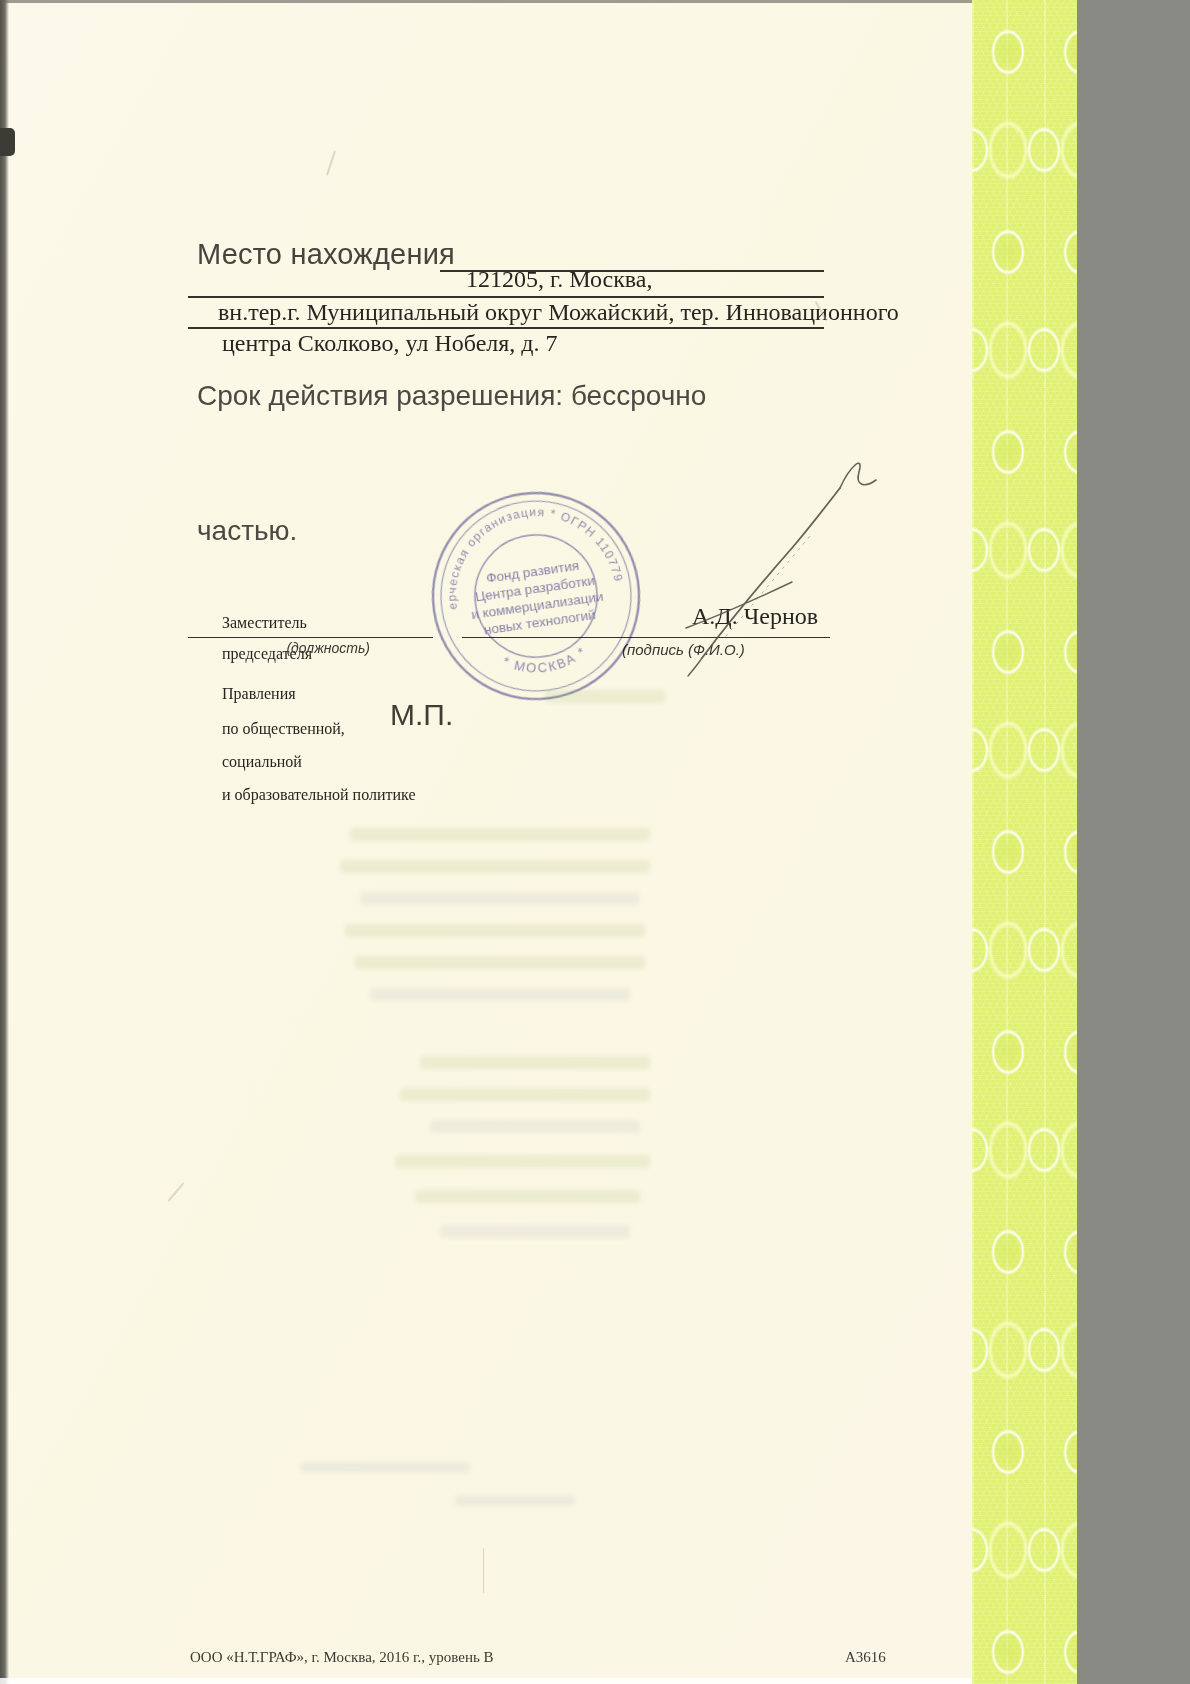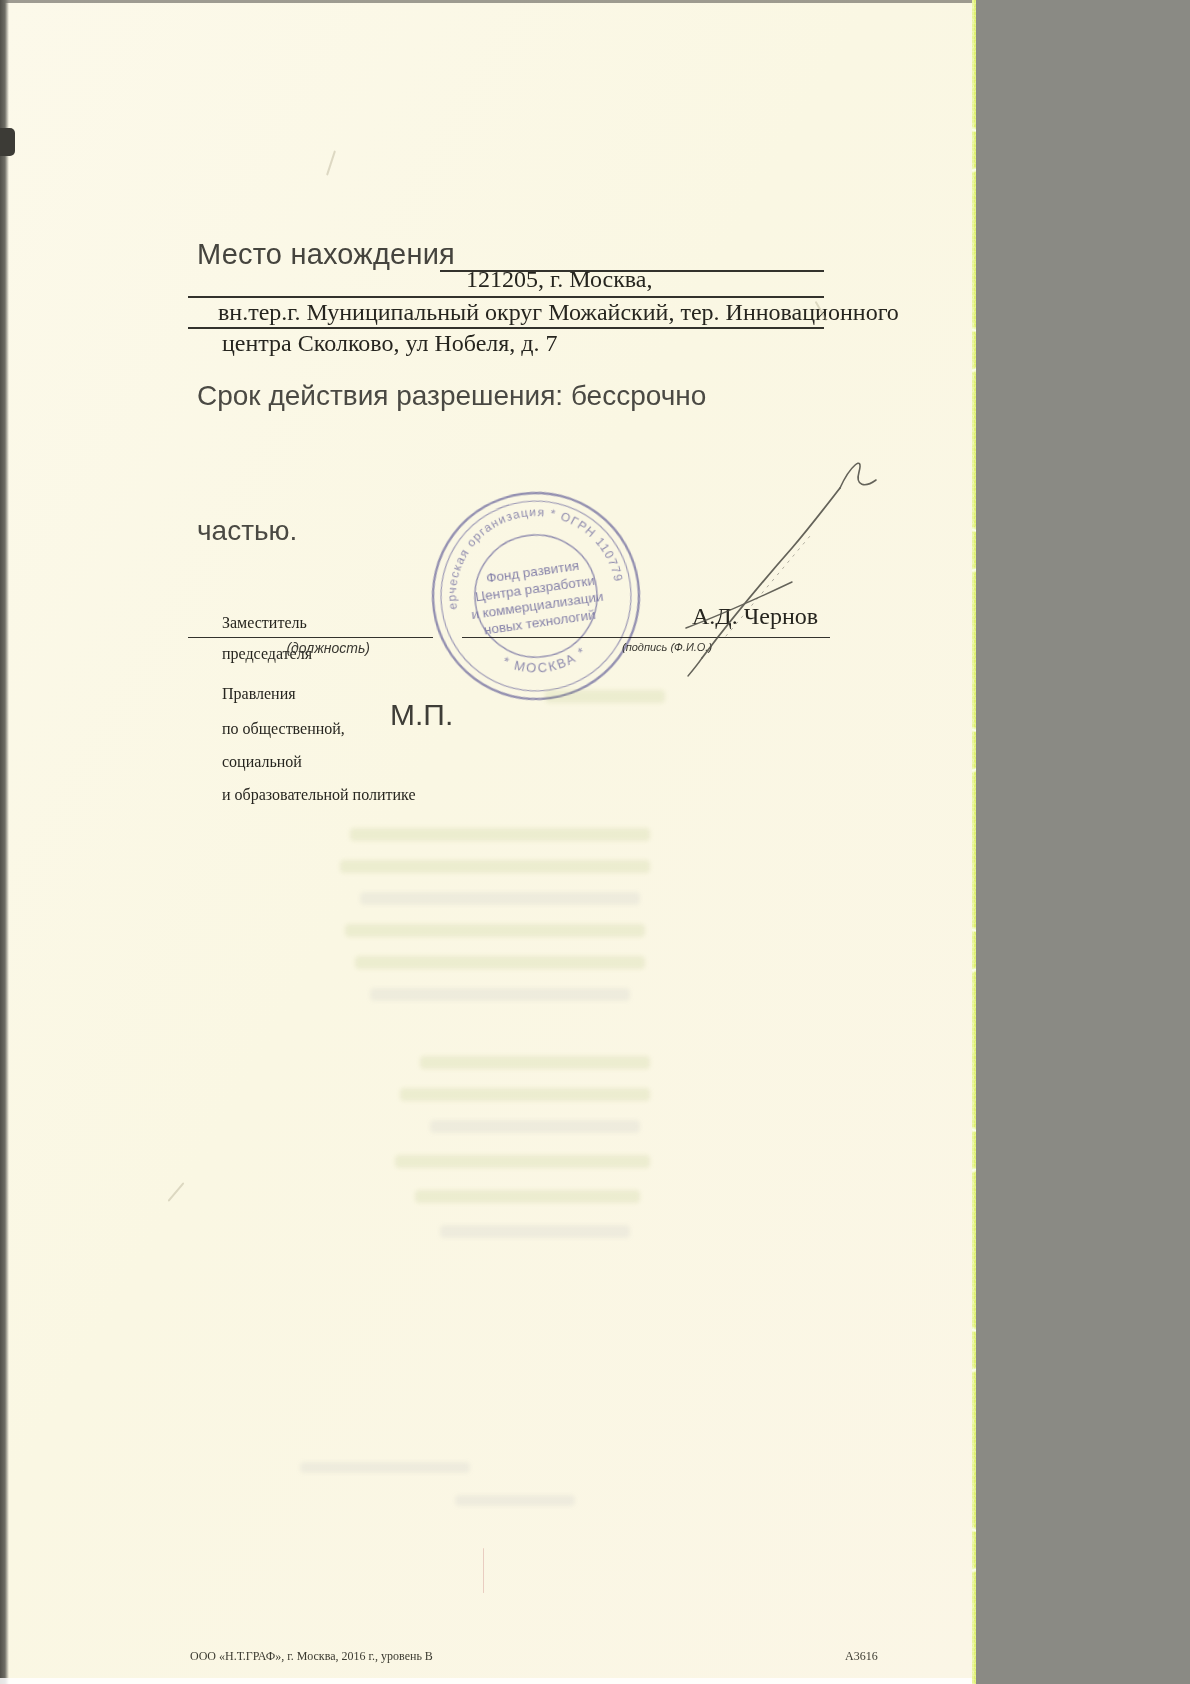--- a/index.html
+++ b/index.html
@@ -1,17 +1,17 @@
 <!DOCTYPE html>
 <html><head>
 <meta charset="utf-8">
 <style>
   html,body{margin:0;padding:0;background:#8a8a84;}
   .page{
-    position:relative; width:976px; height:1684px; overflow:hidden;
+    position:relative; width:1077px; height:1684px; overflow:hidden;
     background:linear-gradient(120deg,#fcf9ea 0%, #faf7e3 45%, #fbf6e6 100%);
     font-family:"Liberation Serif", serif; color:#26251f;
   }
   .abs{position:absolute;}
   
   .scan-edge-left{left:0;top:0;width:9px;height:1684px;
     background:linear-gradient(90deg,#504f49 0%,#6f6e66 55%,rgba(111,110,102,0) 100%);}
   .scan-notch{left:0;top:128px;width:15px;height:28px;background:#3c3b36;border-radius:0 5px 5px 0;}
   .scan-edge-top{left:0;top:0;width:972px;height:3px;background:rgba(80,79,72,.55);}
   .scan-edge-bottom{left:0;bottom:0;width:972px;height:6px;background:rgba(255,255,255,.85);}
@@ -34,21 +34,21 @@
   
   .sans{font-family:"Liberation Sans", sans-serif; color:#45443e;}
   .serif{font-family:"Liberation Serif", serif; color:#26251f;margin-top:31px;}
   .h-label{font-size:29px; letter-spacing:.2px;}
   .addr{font-size:24px;}
   .rule{border-top:2px solid #33322c; height:0;}
   .para-line{width:629px; font-size:28px; line-height:37px; text-align:justify; text-align-last:justify; color:#4a4943;}
   .para-last{text-align-last:left;}
   .sig-line{font-size:16px; line-height:33px;}
   .caption{font-family:"Liberation Sans", sans-serif; font-style:italic; font-size:14px; color:#383731;}
-  .footer{font-size:12px; color:#3b3a30;}
+  .footer{font-size:15px; color:#3b3a30;}
   .ghost{background:rgba(150,170,80,.13); filter:blur(2px); border-radius:4px;}
   .ghost2{background:rgba(120,135,150,.09); filter:blur(2px); border-radius:4px;}
   .stamp-wrap{left:424px; top:484px; width:224px; height:224px; mix-blend-mode:multiply; opacity:.88; filter:blur(.3px); transform:rotate(-8deg);}
   .sig-svg{left:660px; top:430px; width:240px; height:250px;}
   .fiber{position:absolute; background:rgba(185,178,150,.45); border-radius:2px;}
 </style>
 </head>
 <body>
 
 <div class="page">
@@ -78,21 +78,21 @@
   <div class="abs caption" style="left:250px;top:640px;width:120px;text-align:right;">(должность)</div>
   <div class="abs serif sig-line" style="left:222px;top:646px;">Правления</div>
   <div class="abs serif sig-line" style="left:222px;top:681px;">по общественной,</div>
   <div class="abs serif sig-line" style="left:222px;top:714px;">социальной</div>
   <div class="abs serif sig-line" style="left:222px;top:747px;text-align:right;">и образовательной политике</div>
 
   <div class="abs sans" style="left:390px;top:698px;font-size:30px;color:#3e3d37;">М.П.</div>
 
   <div class="abs serif" style="left:692px;top:572px;font-size:24px;">А.Д. Чернов</div>
   <div class="abs rule" style="left:462px;top:637px;width:368px;border-top-width:1.5px;"></div>
-  <div class="abs caption" style="left:622px;top:641px;font-size:11px;">(подпись (Ф.И.О.)</div>
+  <div class="abs caption" style="left:622px;top:641px;font-size:15px;">(подпись (Ф.И.О.)</div>
 
   <svg class="abs stamp-wrap" viewBox="0 0 224 224">
     <defs>
       <path id="arcTop" d="M 32 112 A 80 80 0 0 1 192 112" fill="none"></path>
       <path id="arcBottom" d="M 46 151 A 77 77 0 0 0 178 151" fill="none"></path>
     </defs>
     <g stroke="#605da8" fill="none">
       <circle cx="112" cy="112" r="103" stroke-width="2.4" opacity=".75"></circle>
       <circle cx="112" cy="112" r="95" stroke-width="1.1" opacity=".7"></circle>
       <circle cx="112" cy="112" r="61" stroke-width="1.4" opacity=".75"></circle>

